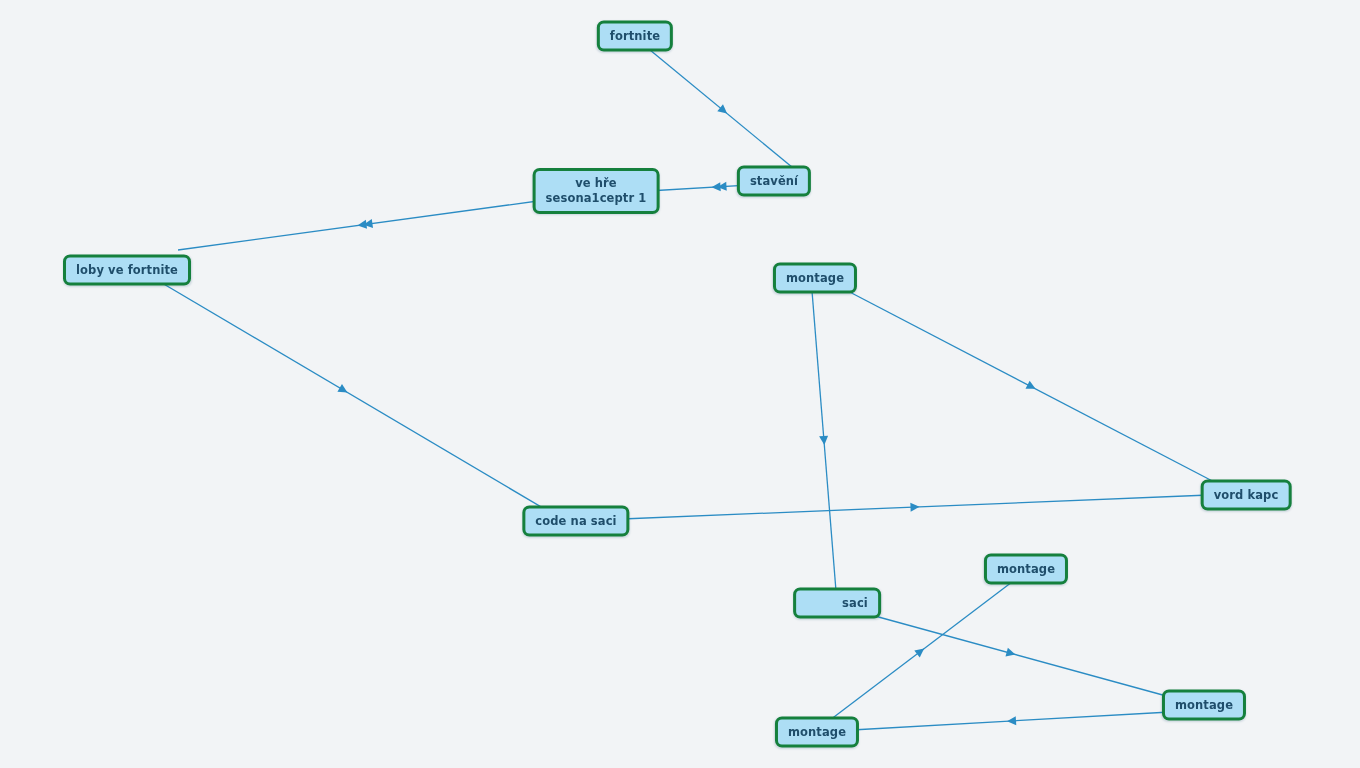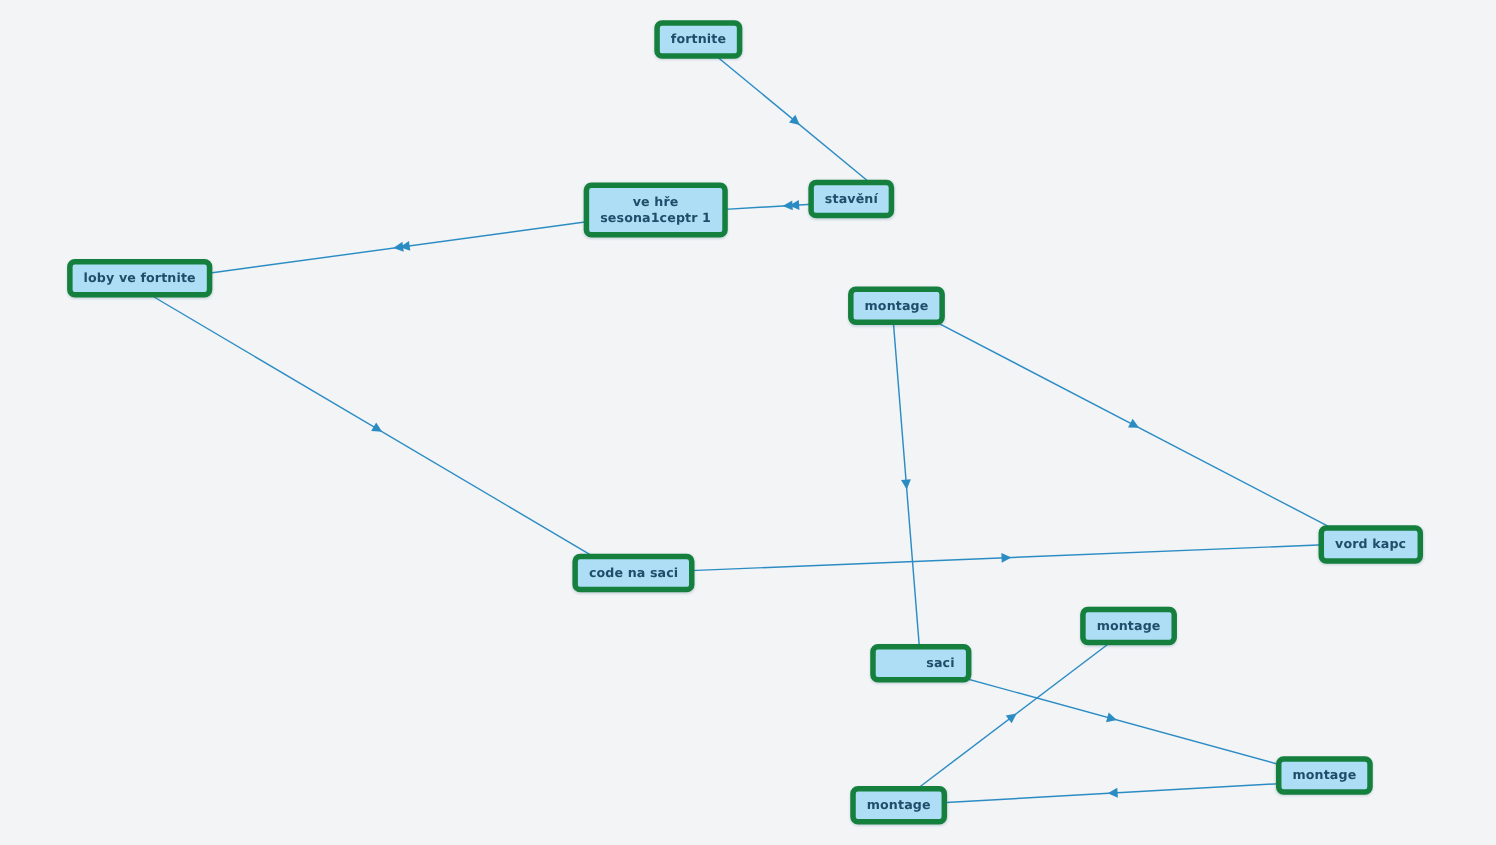--- a/index.html
+++ b/index.html
@@ -23,21 +23,21 @@
     position: absolute;
     left: 0;
     top: 0;
     width: 1360px;
     height: 768px;
   }
   .node {
     position: absolute;
     box-sizing: border-box;
     background: #addef5;
-    border: 5px solid #15803d;
+    border: 3px solid #15803d;
     border-radius: 7px;
     color: #1f4e6b;
     font-size: 11.5px;
     font-weight: bold;
     letter-spacing: 0.1px;
     line-height: 15px;
     text-align: center;
     padding: 5px 10px;
     box-shadow: 0 1px 2px rgba(40,90,120,0.18);
     white-space: pre-line;
@@ -94,21 +94,21 @@
       <g>
         <line x1="1170" y1="712" x2="852" y2="730" stroke="#2b8cc4" stroke-width="1.3"></line>
         <path d="M -5 -4.5 L 4 0 L -5 4.5 Z" fill="#2b8cc4" transform="translate(1011,721) rotate(176.76029970389789) translate(0,0)"></path>
       </g>
     </svg>
   <div id="node-layer">
       <div class="node" style="left: 635px; top: 36px; min-width: 58px; min-height: 24px;"><span>fortnite</span></div>
       <div class="node" style="left: 596px; top: 191px; min-width: 100px; min-height: 42px;"><span>ve hře
 sesona1ceptr 1</span></div>
       <div class="node" style="left: 774px; top: 181px; min-width: 58px; min-height: 24px;"><span>stavění</span></div>
-      <div class="node" style="left: 127px; top: 253px; min-width: 98px; min-height: 24px;"><span>loby ve fortnite</span></div>
+      <div class="node" style="left: 127px; top: 270px; min-width: 98px; min-height: 24px;"><span>loby ve fortnite</span></div>
       <div class="node" style="left: 815px; top: 278px; min-width: 67px; min-height: 24px;"><span>montage</span></div>
       <div class="node" style="left: 1246px; top: 495px; min-width: 72px; min-height: 24px;"><span>vord kapc</span></div>
       <div class="node" style="left: 576px; top: 521px; min-width: 90px; min-height: 24px;"><span>code na saci</span></div>
       <div class="node" style="left: 837px; top: 603px; min-width: 38px; min-height: 24px; padding-left: 46px;"><span>saci</span></div>
       <div class="node" style="left: 1026px; top: 569px; min-width: 67px; min-height: 24px;"><span>montage</span></div>
       <div class="node" style="left: 817px; top: 732px; min-width: 67px; min-height: 24px;"><span>montage</span></div>
       <div class="node" style="left: 1204px; top: 705px; min-width: 67px; min-height: 24px;"><span>montage</span></div>
     </div>
 </div>
 

